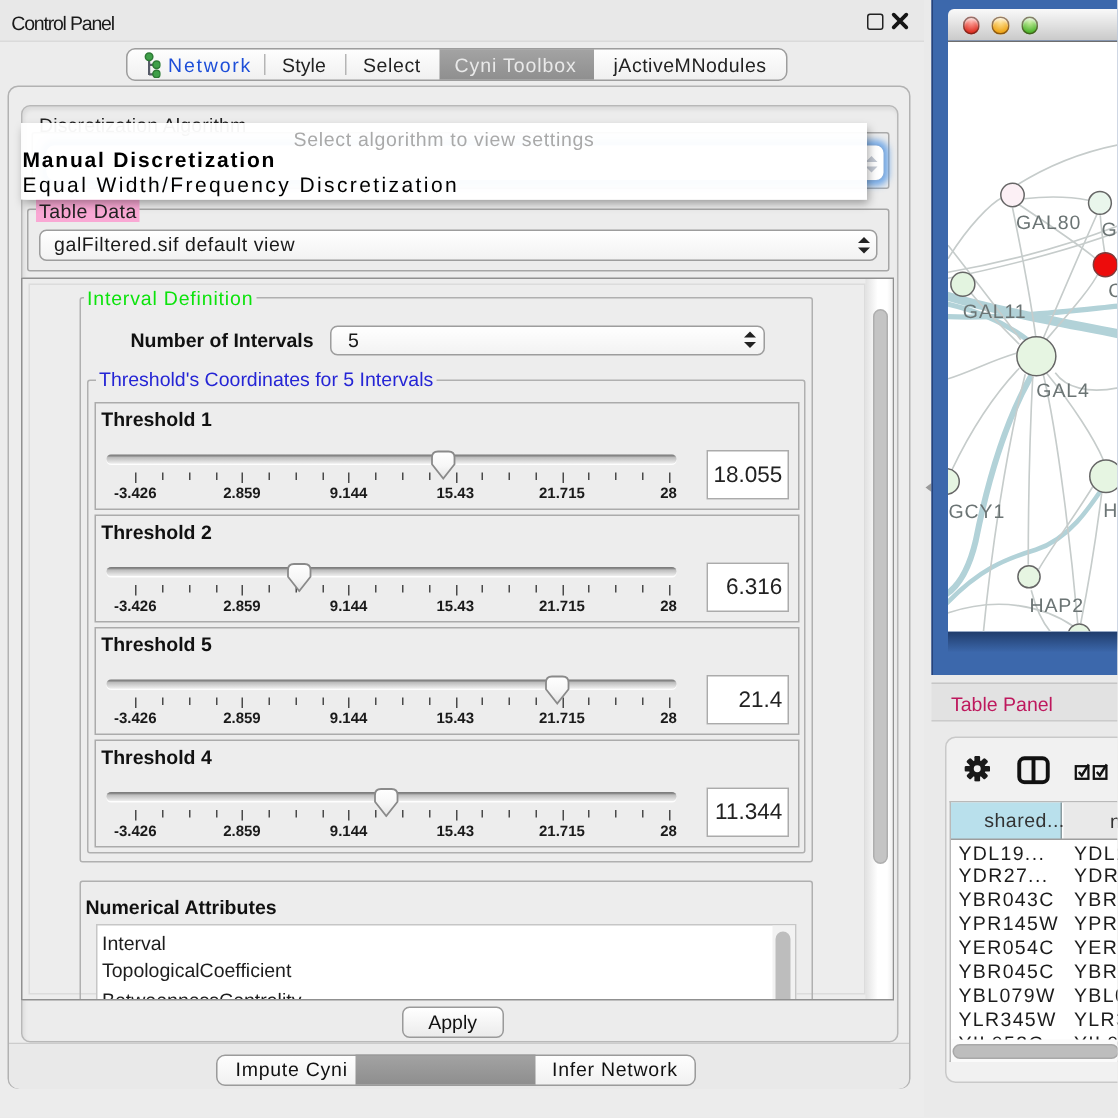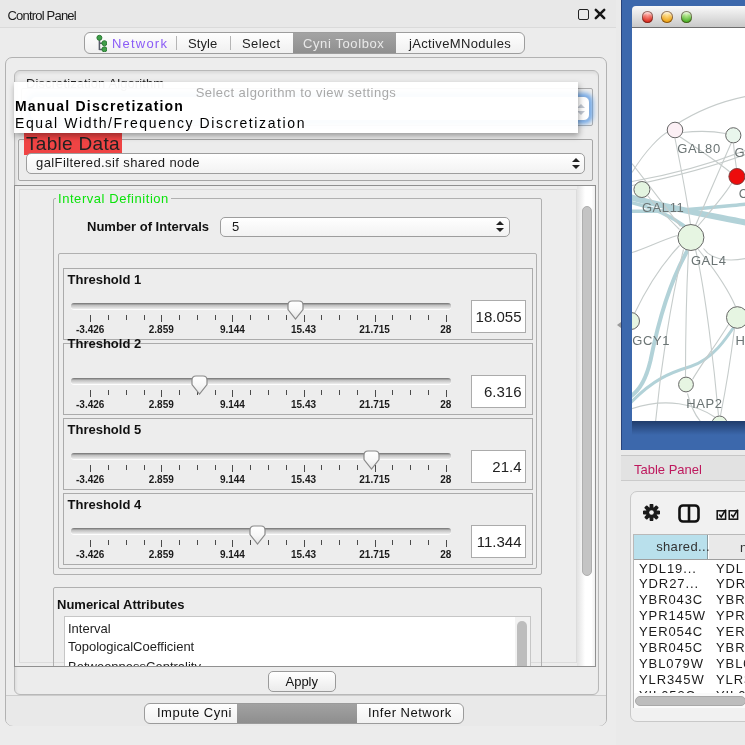--- a/index.html
+++ b/index.html
@@ -21,58 +21,59 @@
 <div class="abs" style="left:84px;top:32px;width:441px;height:22px;background:linear-gradient(#fefefe,#f0f0f0);border:1px solid #9d9d9d;border-radius:6px;box-sizing:border-box;"></div>
 <div class="abs" style="left:176px;top:36px;width:1px;height:14px;background:#b5b5b5;"></div>
 <div class="abs" style="left:230px;top:36px;width:1px;height:14px;background:#b5b5b5;"></div>
 <div class="abs" style="left:293px;top:32px;width:103px;height:22px;background:linear-gradient(#a3a3a3,#8f8f8f);box-sizing:border-box;border-top:1px solid #9d9d9d;border-bottom:1px solid #9d9d9d;"></div>
 <svg class="abs" style="left:94px;top:33.5px;" width="13" height="18" viewBox="0 0 13 18">
 <path d="M5.4,4 L5.4,16 M5.4,9.3 L10.4,9.3 M5.4,15.5 L10.4,15.5" stroke="#565b68" stroke-width="1.5" fill="none"></path>
 <circle cx="5.4" cy="3.8" r="2.5" fill="#3fa049" stroke="#2e7a36" stroke-width="1"></circle>
 <circle cx="10.4" cy="9.2" r="2.5" fill="#3fa049" stroke="#2e7a36" stroke-width="1"></circle>
 <circle cx="10.4" cy="15.3" r="2.5" fill="#3fa049" stroke="#2e7a36" stroke-width="1"></circle>
 </svg>
-<div class="txt" style="left:112px;top:35.5px;font-size:13px;letter-spacing:1.2px;color:#8b5cf6;">Network</div>
+<div class="txt" style="left:112px;top:35.5px;font-size:13px;letter-spacing:1.2px;color:#1d4ed8;">Network</div>
 <div class="txt" style="left:188px;top:35.5px;font-size:13px;letter-spacing:0.1px;color:#222;">Style</div>
 <div class="txt" style="left:242px;top:35.5px;font-size:13px;letter-spacing:0.4px;color:#222;">Select</div>
 <div class="txt" style="left:303px;top:35.5px;font-size:13px;letter-spacing:0.6px;color:#e9e9e9;">Cyni Toolbox</div>
 <div class="txt" style="left:409px;top:35.5px;font-size:13px;letter-spacing:0.35px;color:#222;">jActiveMNodules</div>
 
 <div class="abs" style="left:5px;top:57px;width:602px;height:669px;background:#ededed;border:1px solid #b2b2b2;border-radius:7px;box-sizing:border-box;"></div>
 
 <div class="abs" style="left:14px;top:70px;width:585px;height:625px;background:#ececec;border:1px solid #b8b8b8;border-radius:6px;box-sizing:border-box;box-shadow:inset 1px 2px 3px rgba(0,0,0,0.08);"></div>
 
 <div class="txt" style="left:26px;top:76px;font-size:13px;letter-spacing:0.1px;color:#222;">Discretization Algorithm</div>
 <div class="abs" style="left:21px;top:88px;width:572px;height:38px;border:1px solid #aaa;border-radius:2px;box-sizing:border-box;"></div>
 <div class="abs" style="left:30px;top:96px;width:560px;height:25px;background:#fff;border:1px solid #85aede;border-radius:6px;box-sizing:border-box;box-shadow:0 0 4.5px 2.5px rgba(90,155,230,0.8);"></div>
 <div class="abs" style="left:577px;top:104px;width:0;height:0;border-left:4px solid transparent;border-right:4px solid transparent;border-bottom:4.5px solid #c2c8d2;"></div>
 <div class="abs" style="left:577px;top:111px;width:0;height:0;border-left:4px solid transparent;border-right:4px solid transparent;border-top:4.5px solid #c2c8d2;"></div>
 
 <div class="abs" style="left:18px;top:139px;width:575px;height:42px;border:1px solid #a6a6a6;border-radius:2px;box-sizing:border-box;"></div>
-<div class="txt" style="left:24px;top:132.5px;font-size:19px;letter-spacing:0.3px;color:#222;background:#ef4444;padding:0 2px;">Table Data</div>
+<div class="txt" style="left:24px;top:132.5px;font-size:13px;letter-spacing:0.3px;color:#222;background:#f9a8d4;padding:0 2px;">Table Data</div>
 <div class="abs" style="left:26px;top:153px;width:559px;height:21px;background:linear-gradient(#ffffff,#f2f2f2);border:1px solid #9d9d9d;border-radius:5px;box-sizing:border-box;"></div>
-<div class="txt" style="left:36px;top:154.5px;font-size:13px;letter-spacing:0.4px;color:#1a1a1a;">galFiltered.sif shared node</div>
+<div class="txt" style="left:36px;top:154.5px;font-size:13px;letter-spacing:0.4px;color:#1a1a1a;">galFiltered.sif default view</div>
 <div class="abs" style="left:572px;top:158px;width:0;height:0;border-left:4px solid transparent;border-right:4px solid transparent;border-bottom:4.5px solid #222;"></div>
 <div class="abs" style="left:572px;top:164.5px;width:0;height:0;border-left:4px solid transparent;border-right:4px solid transparent;border-top:4.5px solid #222;"></div>
 
 <div class="abs" style="left:14px;top:185px;width:582px;height:482px;background:#ededed;border:1px solid #909090;box-sizing:border-box;"></div>
 <div class="abs" style="left:19px;top:189px;width:558px;height:474px;border:1px solid #dcdcdc;box-sizing:border-box;"></div>
 
 <div class="abs" style="left:577px;top:186px;width:18px;height:480px;background:linear-gradient(90deg,#e2e2e2,#ffffff 45%,#ffffff 80%,#f0f0f0);"></div>
 <div class="abs" style="left:581.5px;top:206px;width:10px;height:370px;background:#c4c4c4;border:1px solid #aeaeae;border-radius:5.5px;box-sizing:border-box;"></div>
 
 <div class="abs" style="left:14px;top:186px;width:581px;height:480px;overflow:hidden;">
 <div class="abs" style="left:38.5px;top:11.5px;width:489.5px;height:377.79999999999995px;border:1px solid #b0b0b0;border-radius:2px;box-sizing:border-box;"></div>
 <div class="txt" style="left:42px;top:5px;font-size:13px;letter-spacing:0.55px;color:#0ce30c;background:#ededed;padding:0 2px;">Interval Definition</div>
 <div class="txt" style="left:73px;top:32.5px;font-size:13px;font-weight:bold;color:#111;">Number of Intervals</div>
 <div class="abs" style="left:205.5px;top:30.5px;width:290.5px;height:20px;background:linear-gradient(#ffffff,#f2f2f2);border:1px solid #9d9d9d;border-radius:5px;box-sizing:border-box;"></div>
 <div class="txt" style="left:218px;top:32.5px;font-size:13px;color:#1a1a1a;">5</div>
 <div class="abs" style="left:482px;top:35px;width:0;height:0;border-left:4px solid transparent;border-right:4px solid transparent;border-bottom:4.5px solid #222;"></div>
 <div class="abs" style="left:482px;top:41.5px;width:0;height:0;border-left:4px solid transparent;border-right:4px solid transparent;border-top:4.5px solid #222;"></div>
 <div class="abs" style="left:44px;top:67px;width:478.5px;height:316px;border:1px solid #b0b0b0;border-radius:2px;box-sizing:border-box;"></div>
+<div class="txt" style="left:50px;top:58.5px;font-size:13px;color:#2525d5;background:#ededed;padding:0 2px;">Threshold's Coordinates for 5 Intervals</div>
 <div class="abs" style="left:49px;top:81.5px;width:469.5px;height:72px;border:1px solid #ababab;box-sizing:border-box;"></div>
 <div class="txt" style="left:53.5px;top:86.0px;font-size:13px;font-weight:bold;color:#111;">Threshold 1</div>
 <div class="abs" style="left:56.5px;top:117.0px;width:380.5px;height:6px;border-radius:3px;background:linear-gradient(#787878 0px,#8a8a8a 1px,#bdbdbd 2px,#e2e2e2 5px,#eeeeee 6px);box-shadow:0 1px 0 rgba(255,255,255,0.9);"></div>
 <div class="abs" style="left:76.2px;top:129.0px;width:1px;height:7px;background:#4a4a4a;"></div>
 <div class="abs" style="left:94.0px;top:129.0px;width:1px;height:4.5px;background:#4a4a4a;"></div>
 <div class="abs" style="left:111.8px;top:129.0px;width:1px;height:4.5px;background:#4a4a4a;"></div>
 <div class="abs" style="left:129.5px;top:129.0px;width:1px;height:4.5px;background:#4a4a4a;"></div>
 <div class="abs" style="left:147.3px;top:129.0px;width:1px;height:7px;background:#4a4a4a;"></div>
 <div class="abs" style="left:165.1px;top:129.0px;width:1px;height:4.5px;background:#4a4a4a;"></div>
 <div class="abs" style="left:182.8px;top:129.0px;width:1px;height:4.5px;background:#4a4a4a;"></div>
@@ -102,21 +103,21 @@
           <stop offset="0" stop-color="#ffffff"></stop>
           <stop offset="0.55" stop-color="#f6f6f6"></stop>
           <stop offset="1" stop-color="#e4e4e4"></stop>
         </linearGradient>
       </defs>
       <path d="M1,5 Q1,1 5,1 L12,1 Q16,1 16,5 L16,9.5 L8.5,19 L1,9.5 Z" fill="url(#thg1)" stroke="#8a8a8a" stroke-width="1.2"></path>
     </svg>
 <div class="abs" style="left:456.5px;top:114.0px;width:55.5px;height:33px;background:#fff;border:1px solid #ababab;box-sizing:border-box;"></div>
 <div class="txt" style="left:456.5px;top:121.5px;width:51px;text-align:right;font-size:15px;line-height:17px;color:#222;">18.055</div>
 <div class="abs" style="left:49px;top:156.5px;width:469.5px;height:72px;border:1px solid #ababab;box-sizing:border-box;"></div>
-<div class="txt" style="left:53.5px;top:150px;font-size:13px;font-weight:bold;color:#111;">Threshold 2</div>
+<div class="txt" style="left:53.5px;top:161.0px;font-size:13px;font-weight:bold;color:#111;">Threshold 2</div>
 <div class="abs" style="left:56.5px;top:192.0px;width:380.5px;height:6px;border-radius:3px;background:linear-gradient(#787878 0px,#8a8a8a 1px,#bdbdbd 2px,#e2e2e2 5px,#eeeeee 6px);box-shadow:0 1px 0 rgba(255,255,255,0.9);"></div>
 <div class="abs" style="left:76.2px;top:204.0px;width:1px;height:7px;background:#4a4a4a;"></div>
 <div class="abs" style="left:94.0px;top:204.0px;width:1px;height:4.5px;background:#4a4a4a;"></div>
 <div class="abs" style="left:111.8px;top:204.0px;width:1px;height:4.5px;background:#4a4a4a;"></div>
 <div class="abs" style="left:129.5px;top:204.0px;width:1px;height:4.5px;background:#4a4a4a;"></div>
 <div class="abs" style="left:147.3px;top:204.0px;width:1px;height:7px;background:#4a4a4a;"></div>
 <div class="abs" style="left:165.1px;top:204.0px;width:1px;height:4.5px;background:#4a4a4a;"></div>
 <div class="abs" style="left:182.8px;top:204.0px;width:1px;height:4.5px;background:#4a4a4a;"></div>
 <div class="abs" style="left:200.6px;top:204.0px;width:1px;height:4.5px;background:#4a4a4a;"></div>
 <div class="abs" style="left:218.4px;top:204.0px;width:1px;height:7px;background:#4a4a4a;"></div>

